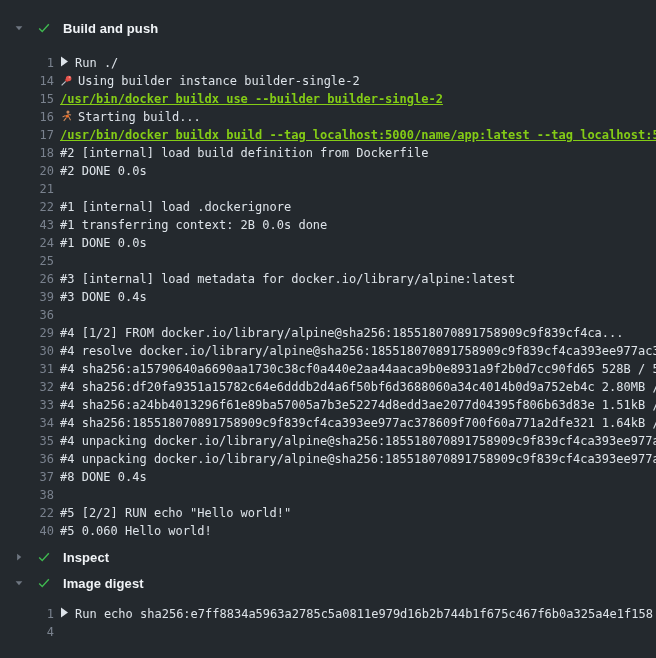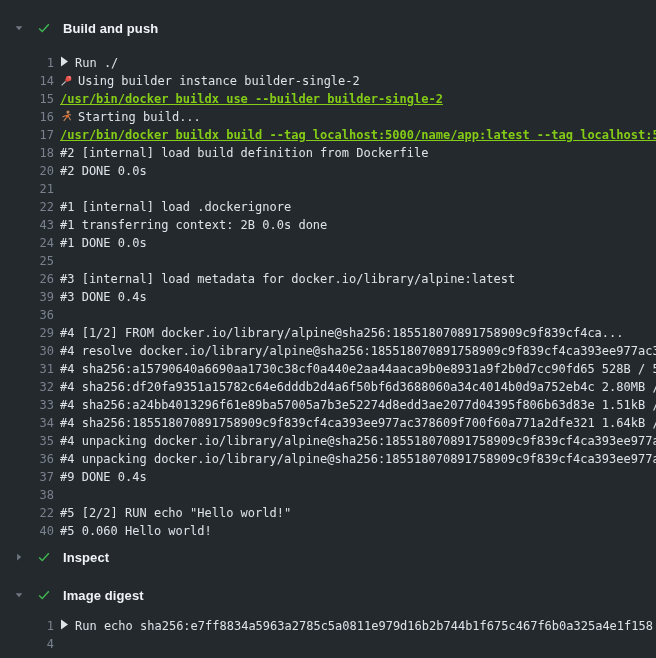--- a/index.html
+++ b/index.html
@@ -4,21 +4,21 @@
 <style>
   html,body{margin:0;padding:0;}
   body{
     width:656px;height:658px;overflow:hidden;
     background:#24292e;
     font-family:"DejaVu Sans Mono","Liberation Mono",monospace;
   }
   #app{padding-top:17px;}
   .section{margin:0;}
   .section + .section{margin-top:6px;}
-  .section:last-child{margin-top:16px;}
+  .section:last-child{margin-top:4px;}
   .sec-header{
     display:flex;align-items:center;height:22px;padding-left:13px;cursor:pointer;
   }
   .chev{width:12px;display:flex;justify-content:center;align-items:center;}
   .chev svg{display:block;}
   .section.collapsed .chev svg{transform:rotate(-90deg);}
   .check{margin-left:12px;width:14px;display:flex;align-items:center;}
   .sec-title{
     margin-left:12px;
     font-family:"Liberation Sans",sans-serif;
@@ -177,21 +177,21 @@
     <span class="text"><span class="txt-inner">#4 unpacking docker.io/library/alpine@sha256:185518070891758909c9f839cf4ca393ee977ac</span></span>
   </div>
 
   <div class="line">
     <span class="num">36</span>
     <span class="text"><span class="txt-inner">#4 unpacking docker.io/library/alpine@sha256:185518070891758909c9f839cf4ca393ee977ac</span></span>
   </div>
 
   <div class="line">
     <span class="num">37</span>
-    <span class="text"><span class="txt-inner">#9 DONE 0.4s</span></span>
+    <span class="text"><span class="txt-inner">#8 DONE 0.4s</span></span>
   </div>
 
   <div class="line">
     <span class="num">38</span>
     <span class="text"><span class="txt-inner"></span></span>
   </div>
 
   <div class="line">
     <span class="num">22</span>
     <span class="text"><span class="txt-inner">#5 [2/2] RUN echo "Hello world!"</span></span>

